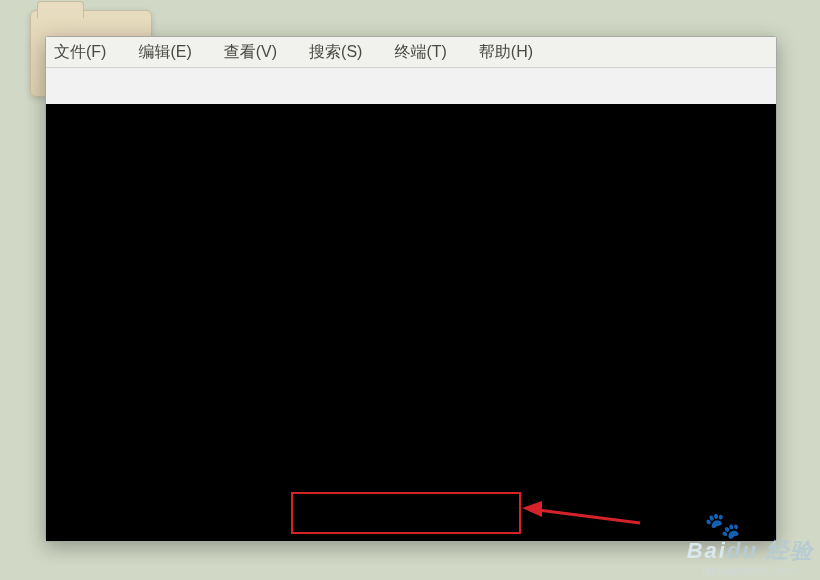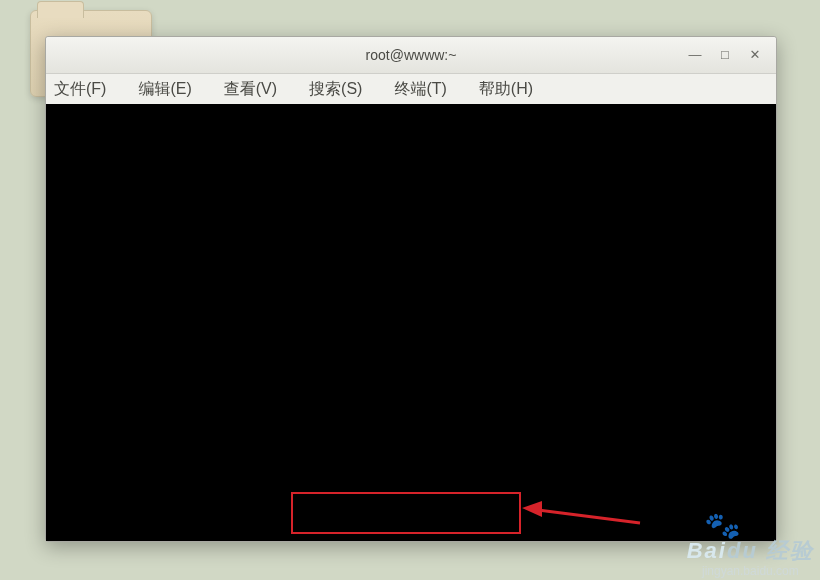--- a/index.html
+++ b/index.html
@@ -32,34 +32,20 @@
   .wm1 .a{color:#d8e8ed}.wm1 .b{color:#b7cbd2}
   .wm2{color:#cfd9d9;font-size:12px;margin-top:-2px}
   .wm-paw{position:absolute;right:80px;bottom:38px;color:#e7eef0;font-size:28px;opacity:.9;transform:rotate(-10deg)}
 </style>
 </head>
 <body>
 
 <div class="folder"></div>
 
 <div class="win">
-  <div class="titlebar">
-    <span>root@wwww:~</span>
-    <div class="winbtns">
-      <div class="winbtn">
-          <span>—</span>
-        </div>
-      <div class="winbtn">
-          <span>□</span>
-        </div>
-      <div class="winbtn">
-          <span>✕</span>
-        </div>
-    </div>
-  </div>
   <div class="menubar">
     <span>文件(F)</span>
     <span>编辑(E)</span>
     <span>查看(V)</span>
     <span>搜索(S)</span>
     <span>终端(T)</span>
     <span>帮助(H)</span>
   </div>
   <div class="term">
 

